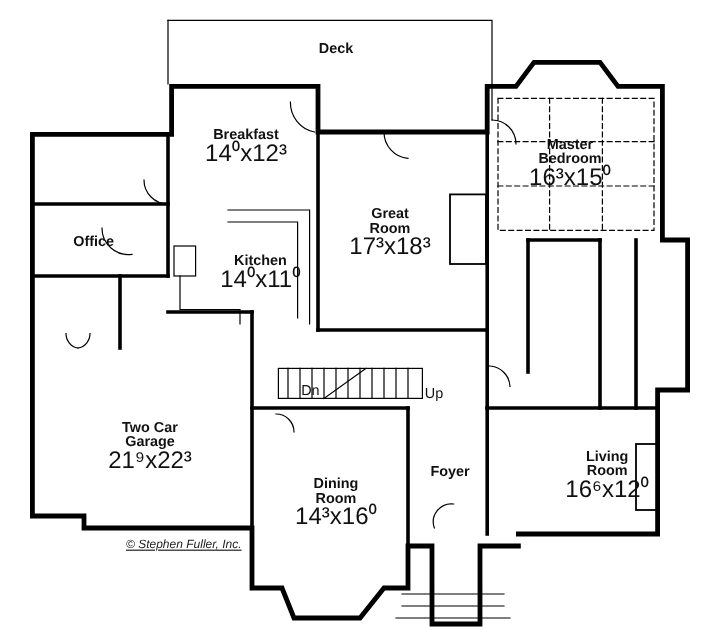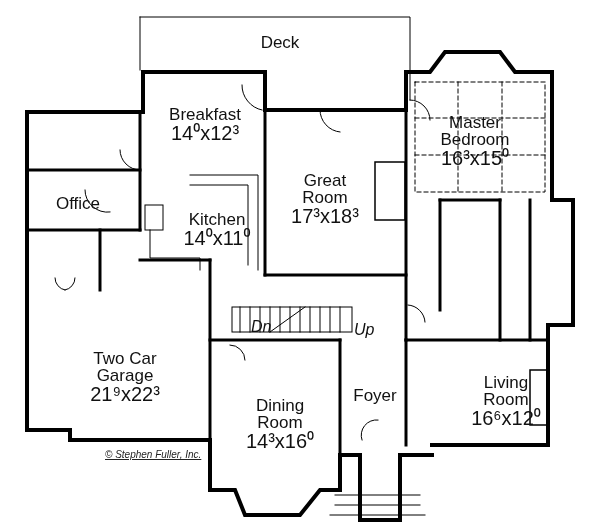--- a/index.html
+++ b/index.html
@@ -1,21 +1,21 @@
 <!DOCTYPE html>
 <html><head>
 <meta charset="utf-8">
 <style>
   html, body { margin: 0; padding: 0; background: #ffffff; }
   body { width: 600px; height: 531px; position: relative; overflow: hidden; font-family: "Liberation Sans", sans-serif; }
   #plan { position: absolute; left: 0; top: 0; width: 600px; height: 531px; }
   .label { position: absolute; text-align: center; color: #111; line-height: 1.0; }
-  .room-name { font-size: 17px; display: block; }
+  .room-name { font-size: 12px; display: block; font-weight: bold; }
   .room-dim { font-size: 20px; display: block; }
-  .small { font-size: 16px; font-style: italic; }
+  .small { font-size: 12px; }
   .credit { font-size: 10px; font-style: italic; color: #222; text-decoration: underline; }
 </style>
 </head>
 <body>
 
 <svg id="plan" viewBox="0 0 600 531" xmlns="http://www.w3.org/2000/svg">
   <g fill="none" stroke="#000" stroke-linecap="square">
 
     <path d="M140 17 H410 V100" stroke-width="1"></path>
     <line x1="140" y1="17" x2="140" y2="70" stroke-width="1"></line>

